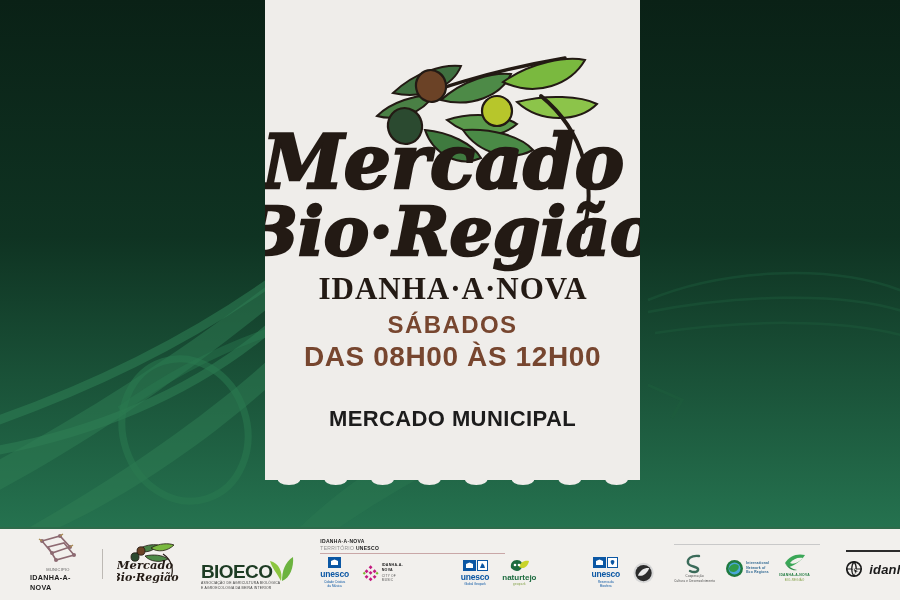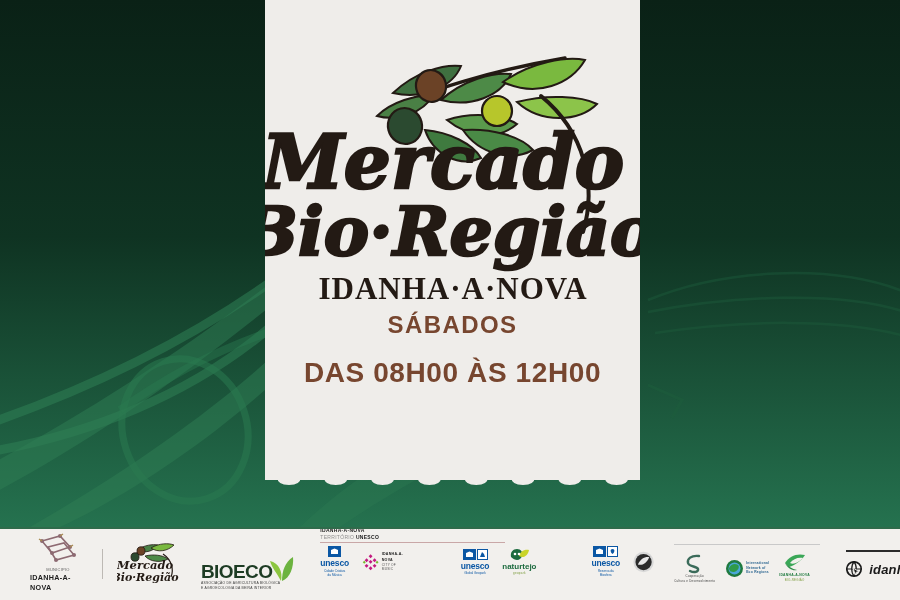--- a/index.html
+++ b/index.html
@@ -33,21 +33,21 @@
   .logo-wrap {
     position:absolute; left:265px; top:8px; width:375px; height:300px; z-index:5;
   }
 
   
   .info { position:absolute; left:265px; top:312px; width:375px; z-index:5; text-align:center; }
   .sabados {
     color:#77462f; font-weight:bold; font-size:24px; letter-spacing:1.4px; line-height:1.12;
   }
   .horario {
-    color:#77462f; font-weight:bold; font-size:28px; letter-spacing:0.6px; line-height:1.15; margin-top:18px;
+    color:#77462f; font-weight:bold; font-size:28px; letter-spacing:0.6px; line-height:1.15; margin-top:2px;
   }
   .local {
     color:#1c1c1c; font-weight:bold; font-size:22px; letter-spacing:0.4px; margin-top:33px; line-height:1.15;
   }
   .local2 { color:#1c1c1c; font-size:21px; letter-spacing:0.3px; line-height:1.2; }
 
   
   .footer {
     position:absolute; left:0; top:527px; width:900px; height:73px;
     background:#f2f0ed; z-index:6;
@@ -160,20 +160,21 @@
       <text x="178" y="180" text-anchor="middle" font-family="'DejaVu Serif', serif" font-size="74" font-style="italic" font-weight="bold" fill="#231a14" style="paint-order:stroke" stroke="#231a14" stroke-width="2.5">Mercado</text>
       <text x="183" y="247" text-anchor="middle" font-family="'DejaVu Serif', serif" font-size="68" font-style="italic" font-weight="bold" fill="#231a14" style="paint-order:stroke" stroke="#231a14" stroke-width="2.5">Bio·Região</text>
 
       <text x="188" y="291" text-anchor="middle" font-family="'Liberation Serif', serif" font-size="31" font-weight="bold" letter-spacing="1" fill="#231a14">IDANHA·A·NOVA</text>
     </svg>
   </div>
 
   <div class="info">
     <div class="sabados">SÁBADOS</div>
     <div class="horario">DAS 08H00 ÀS 12H00</div>
+    <div class="local">MERCADO MUNICIPAL</div>
   </div>
 </div>
 
 <div class="footer">
   <div class="footer-top-rule"></div>
 
   <div class="fgroup" style="margin-left:30px;">
     <div style="display:flex;flex-direction:column;align-items:center;">
       <svg width="56" height="32" viewBox="0 0 56 32">
         <g fill="none" stroke="#8d6a72" stroke-width="1.6">
@@ -221,21 +222,21 @@
         <svg width="25" height="27" viewBox="0 0 25 27" style="margin-left:-3px;margin-top:-6px;">
           <path d="M13,26 C13,16 16,7 24,2 C25,12 21,23 13,26 Z" fill="#6cb33f"></path>
           <path d="M12,26 C8,18 3,13 1,6 C10,8 14,17 12,26 Z" fill="#8cc63f"></path>
         </svg>
       </div>
       <div class="lbl" style="font-size:3.4px;letter-spacing:0.2px;color:#3b3b3b;margin-top:-2px;">ASSOCIAÇÃO DE AGRICULTURA BIOLÓGICA</div>
       <div class="lbl" style="font-size:3.4px;letter-spacing:0.2px;color:#3b3b3b;">E AGROECOLOGIA DA BEIRA INTERIOR</div>
     </div>
   </div>
 
-  <div class="fgroup" style="margin-left:26px;flex-direction:column;align-items:flex-start;justify-content:flex-start;">
+  <div class="fgroup" style="margin-left:26px;flex-direction:column;align-items:flex-start;justify-content:center;">
     <div style="margin-bottom:3px;">
       <div class="lbl lbl-b" style="font-size:5px;color:#1c1c1c;letter-spacing:0.3px;">IDANHA-A-NOVA</div>
       <div style="font-size:5px;color:#8f8f8f;letter-spacing:0.3px;">
         <span>TERRITÓRIO </span><span style="font-weight:bold;color:#1c1c1c;">UNESCO</span>
       </div>
       <div class="sep-line" style="width:185px;margin-top:2px;"></div>
     </div>
     <div style="display:flex;align-items:center;gap:13px;">
 
       <div class="unesco-badge">

